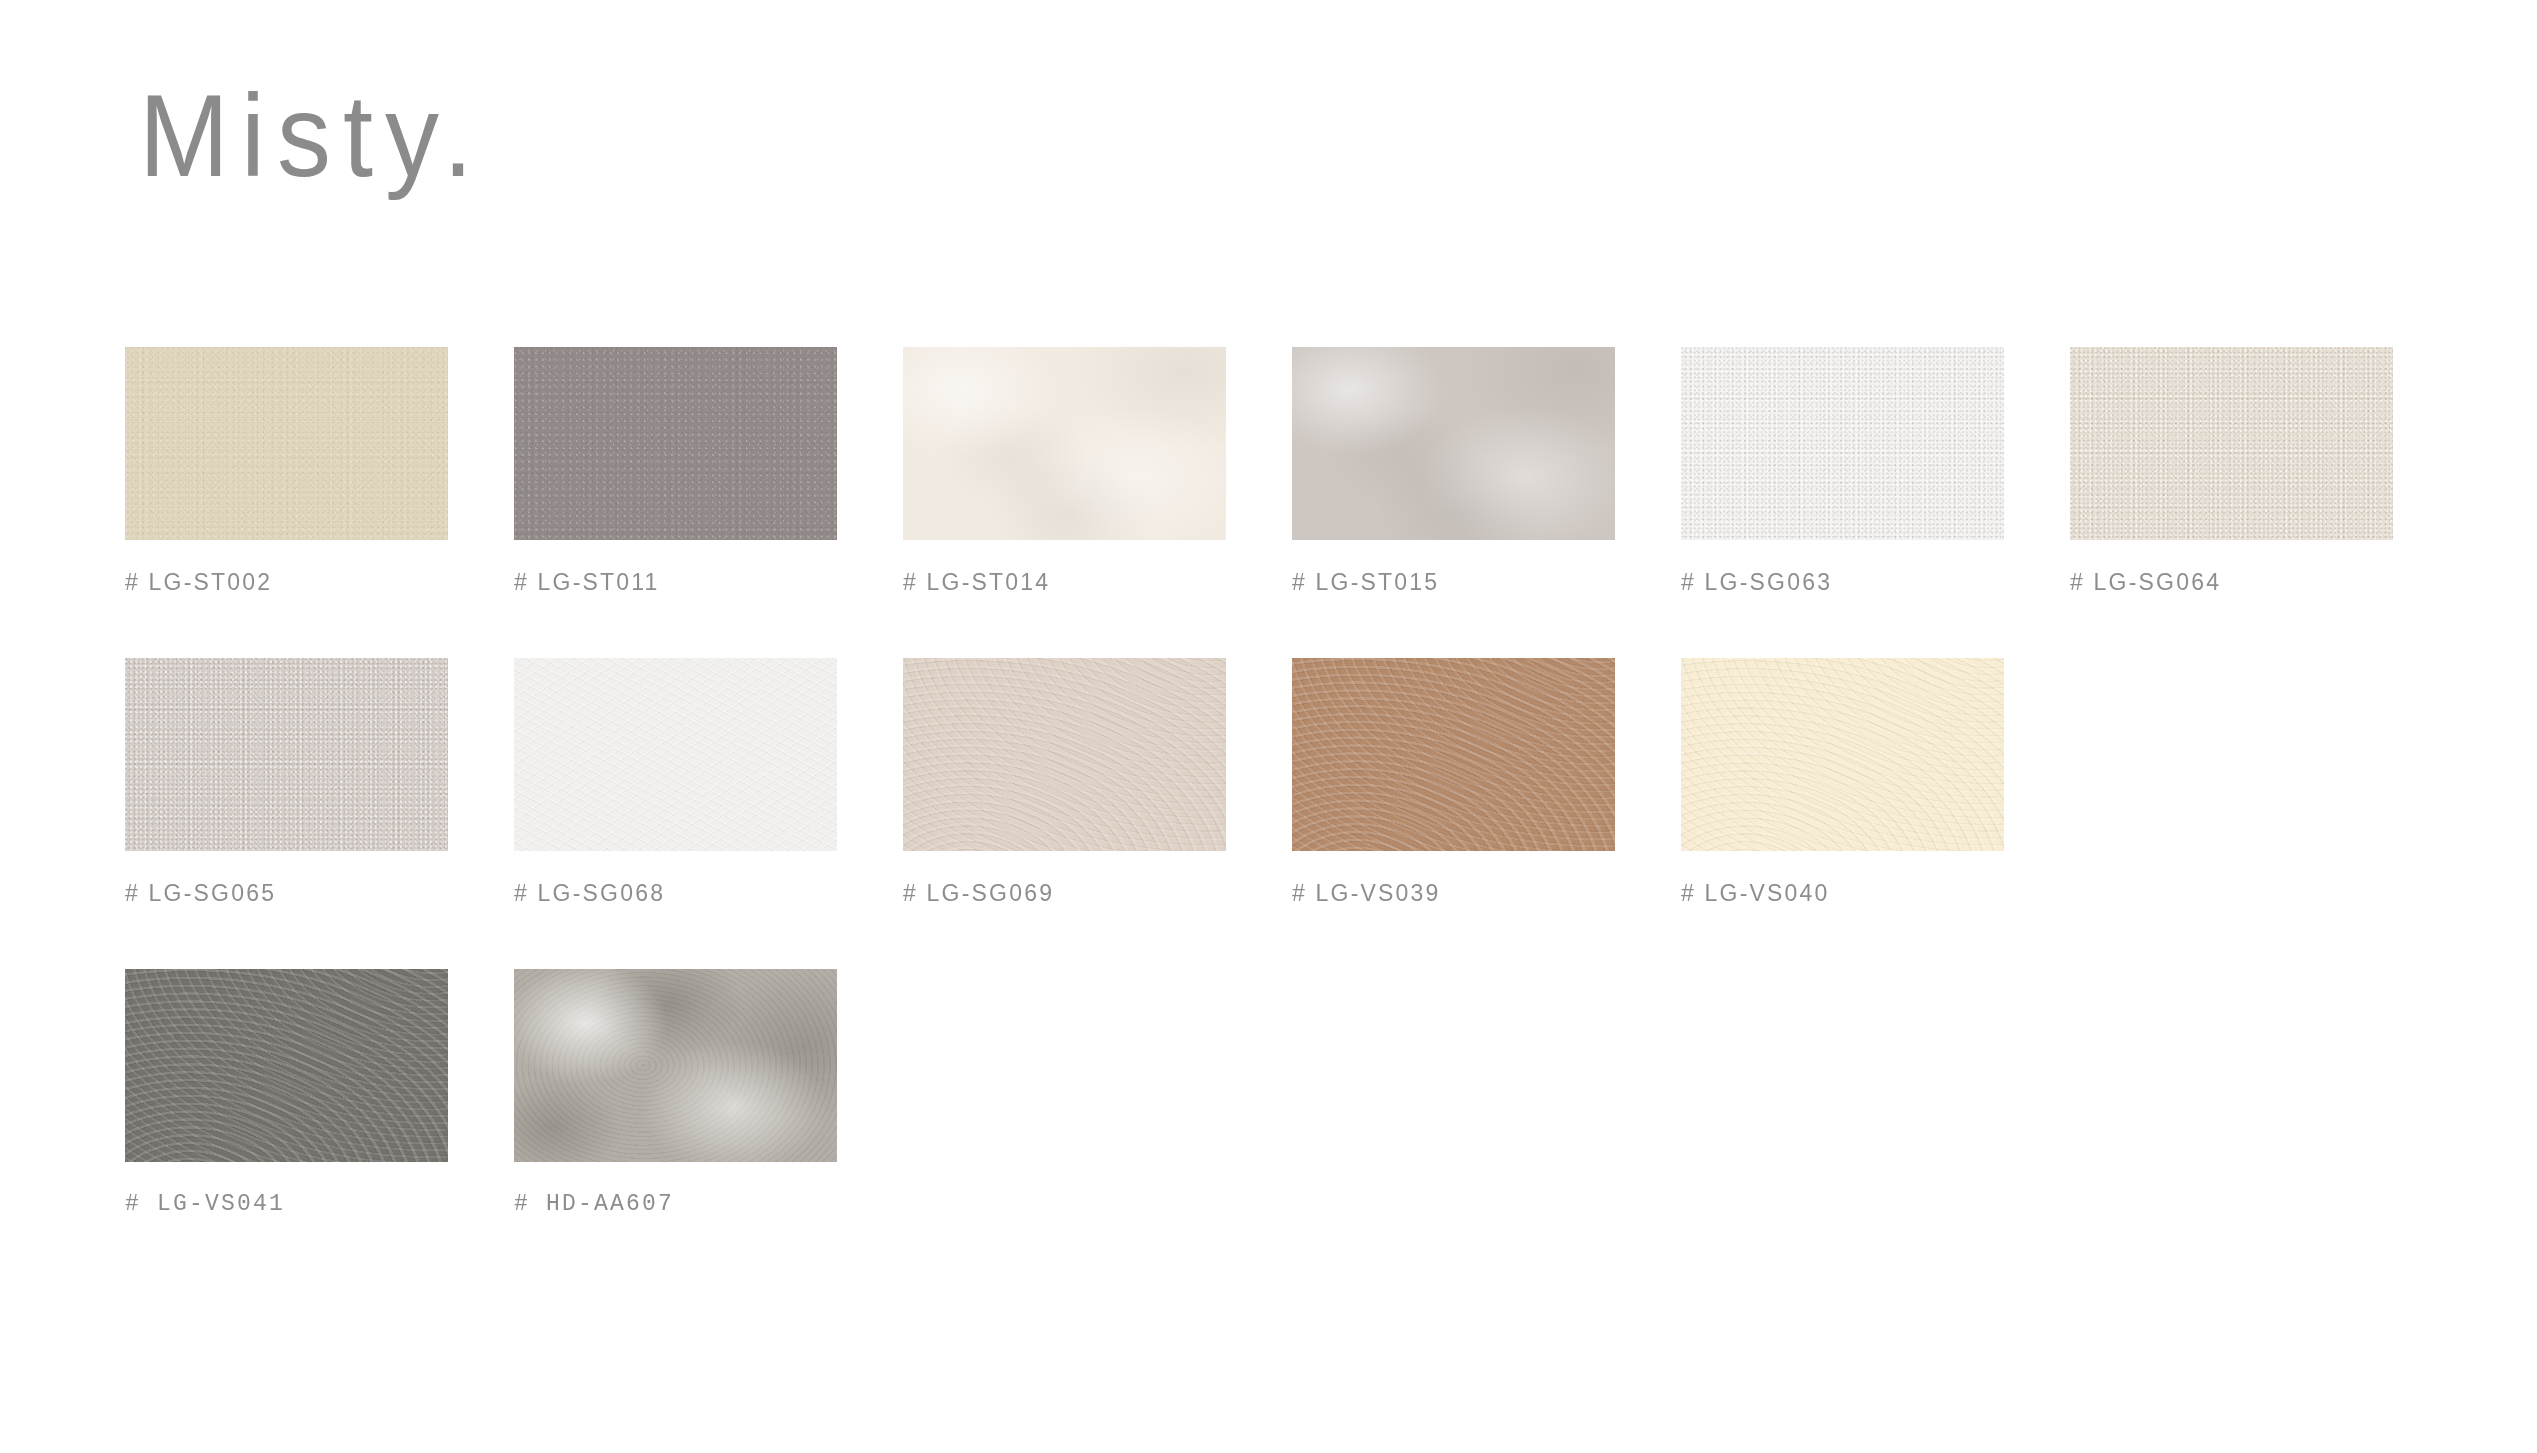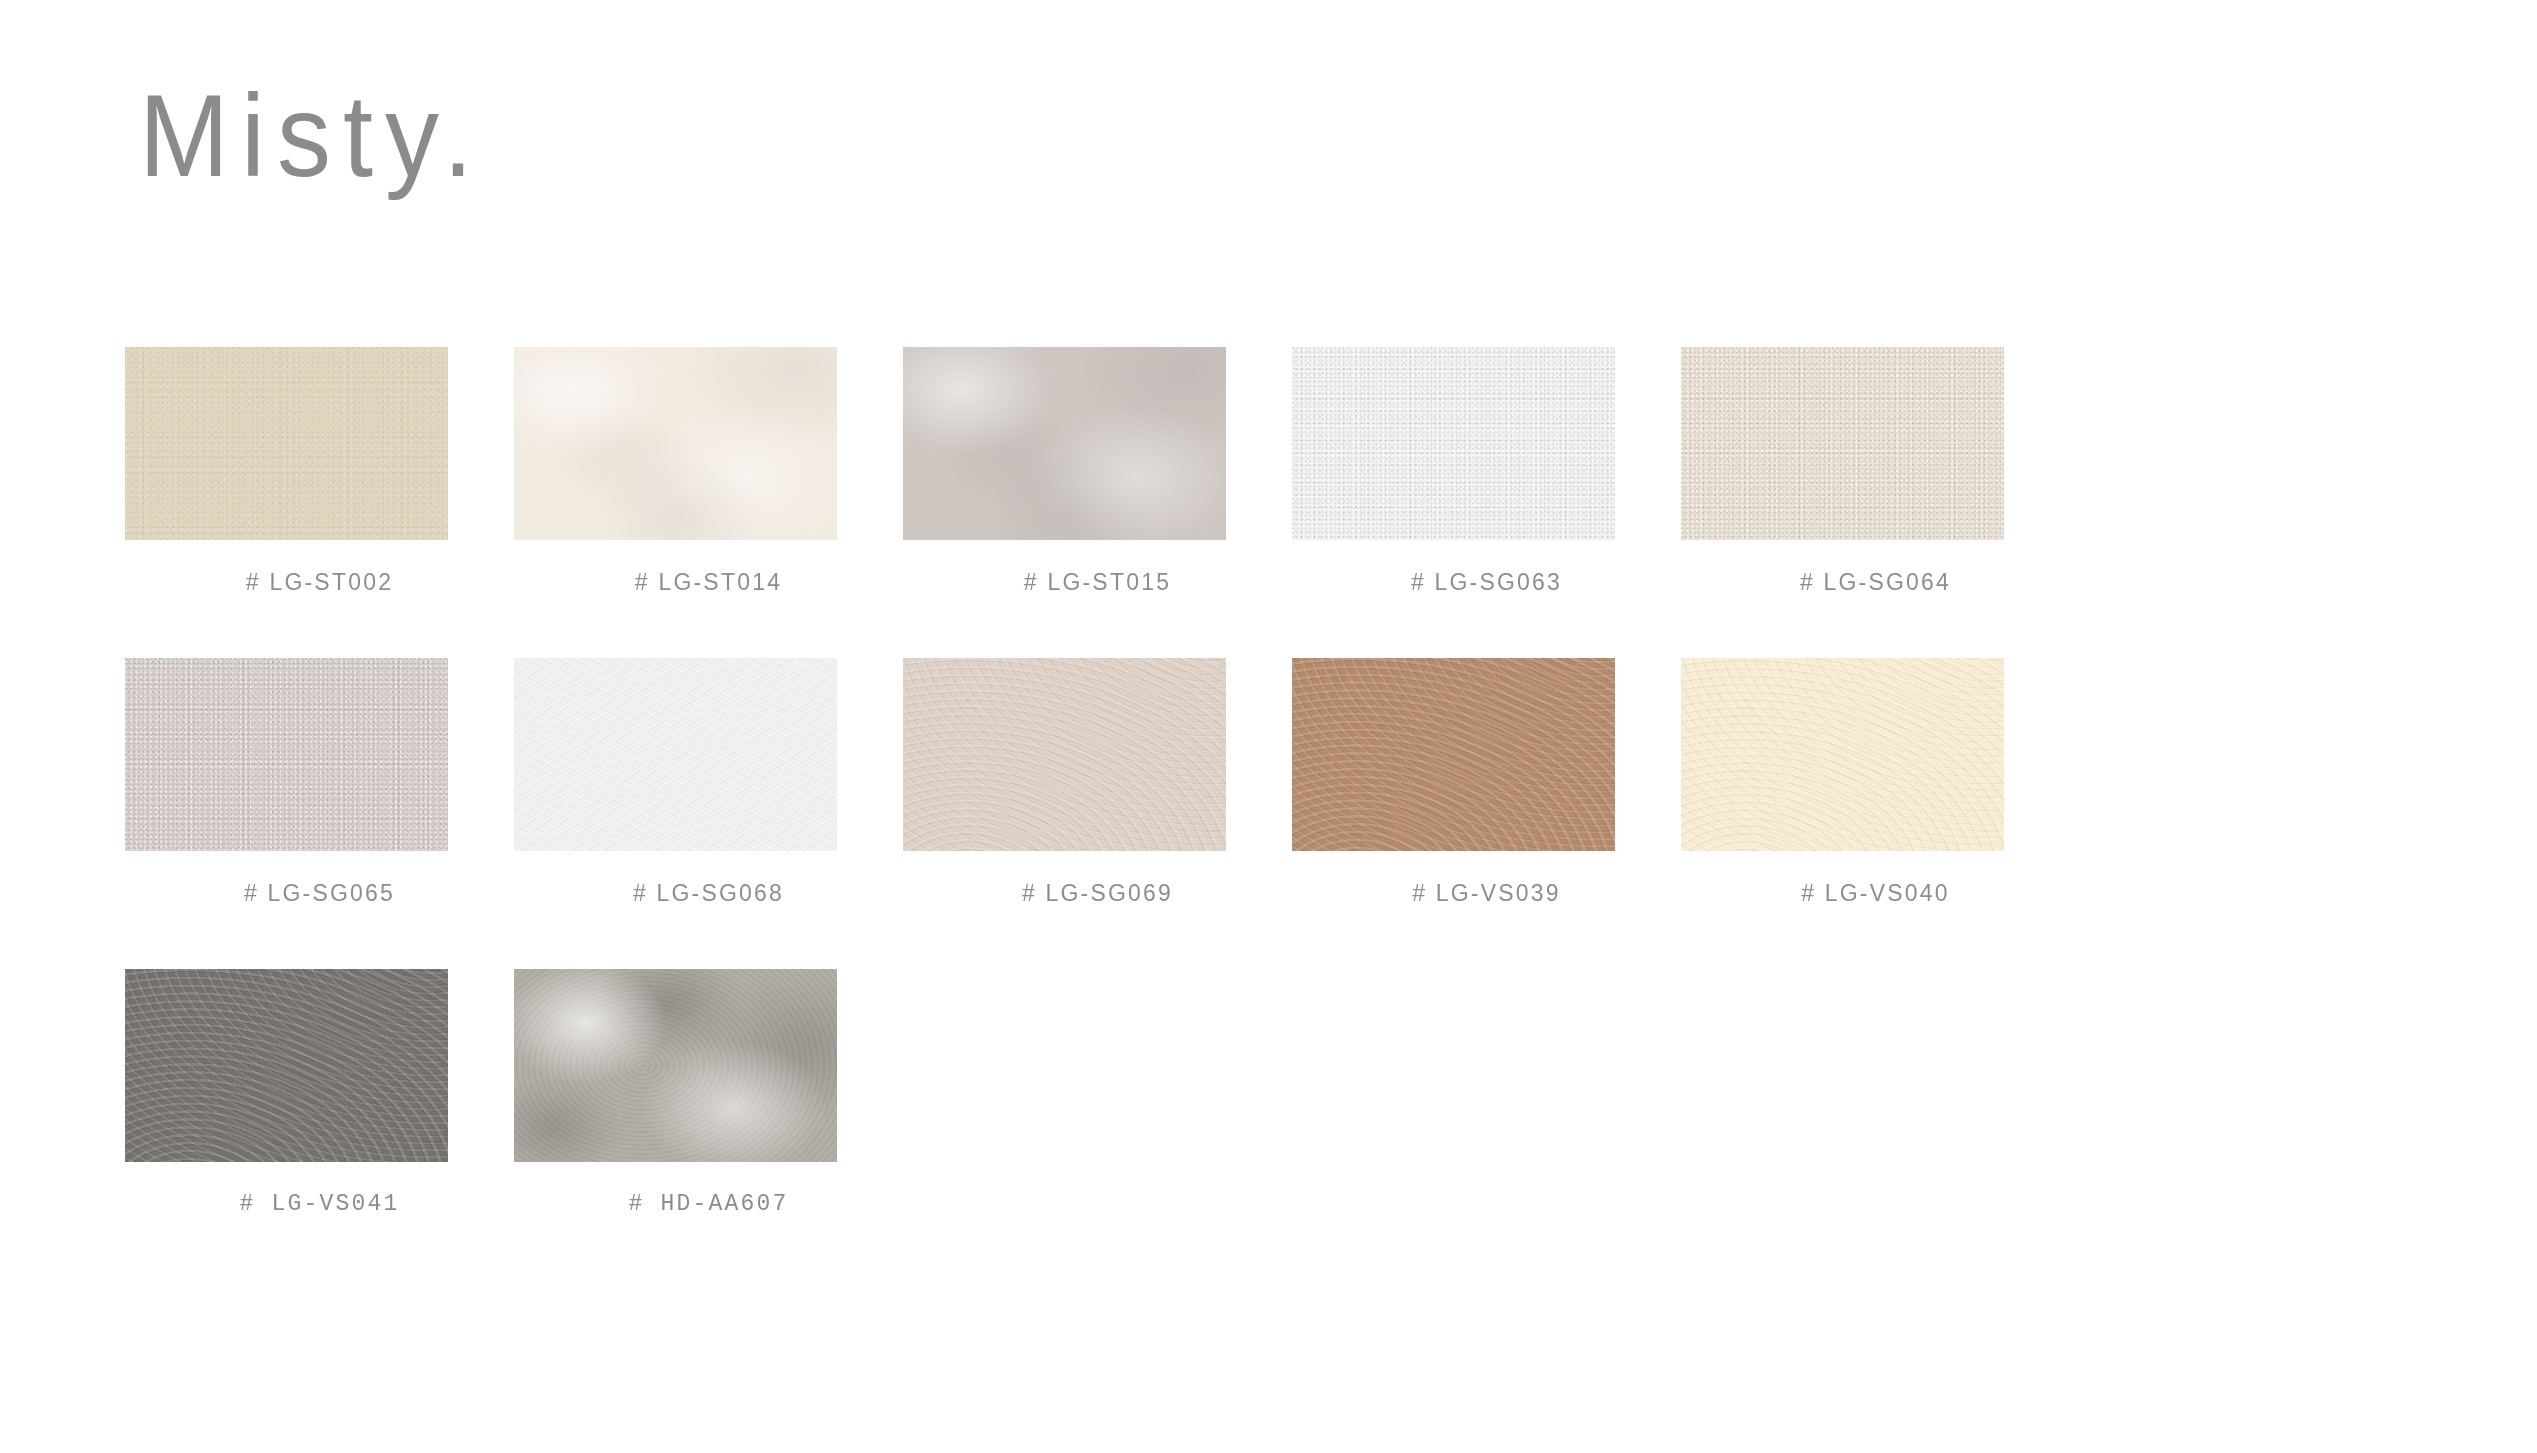--- a/index.html
+++ b/index.html
@@ -45,21 +45,20 @@
   .row {
     display: flex;
     gap: 0px;
     margin-bottom: 62px;
   }
   .row:last-child { margin-bottom: 0; font-family: Liberation Mono, monospace; }
 
   .cell {
     width: 389px;
     flex: 0 0 389px;
-    text-align: center;
   }
 
   .swatch {
     width: 323px;
     height: 193px;
     position: relative;
     overflow: hidden;
     background-color: #ddd;
   }
 
@@ -152,20 +151,26 @@
 
   <div class="grid">
     <div class="row">
         <div class="cell">
           <div class="swatch" style="background-color: rgb(224, 214, 190);">
             <div class="tex tex-grain"></div>
           </div>
           <div class="label"># LG-ST002</div>
         </div>
         <div class="cell">
+          <div class="swatch" style="background-color: rgb(147, 139, 137);">
+            <div class="tex tex-grain"></div>
+          </div>
+          <div class="label"># LG-ST011</div>
+        </div>
+        <div class="cell">
           <div class="swatch" style="background-color: rgb(242, 235, 226);">
             <div class="tex tex-cloud"></div>
           </div>
           <div class="label"># LG-ST014</div>
         </div>
         <div class="cell">
           <div class="swatch" style="background-color: rgb(205, 198, 193);">
             <div class="tex tex-cloud"></div>
           </div>
           <div class="label"># LG-ST015</div>

